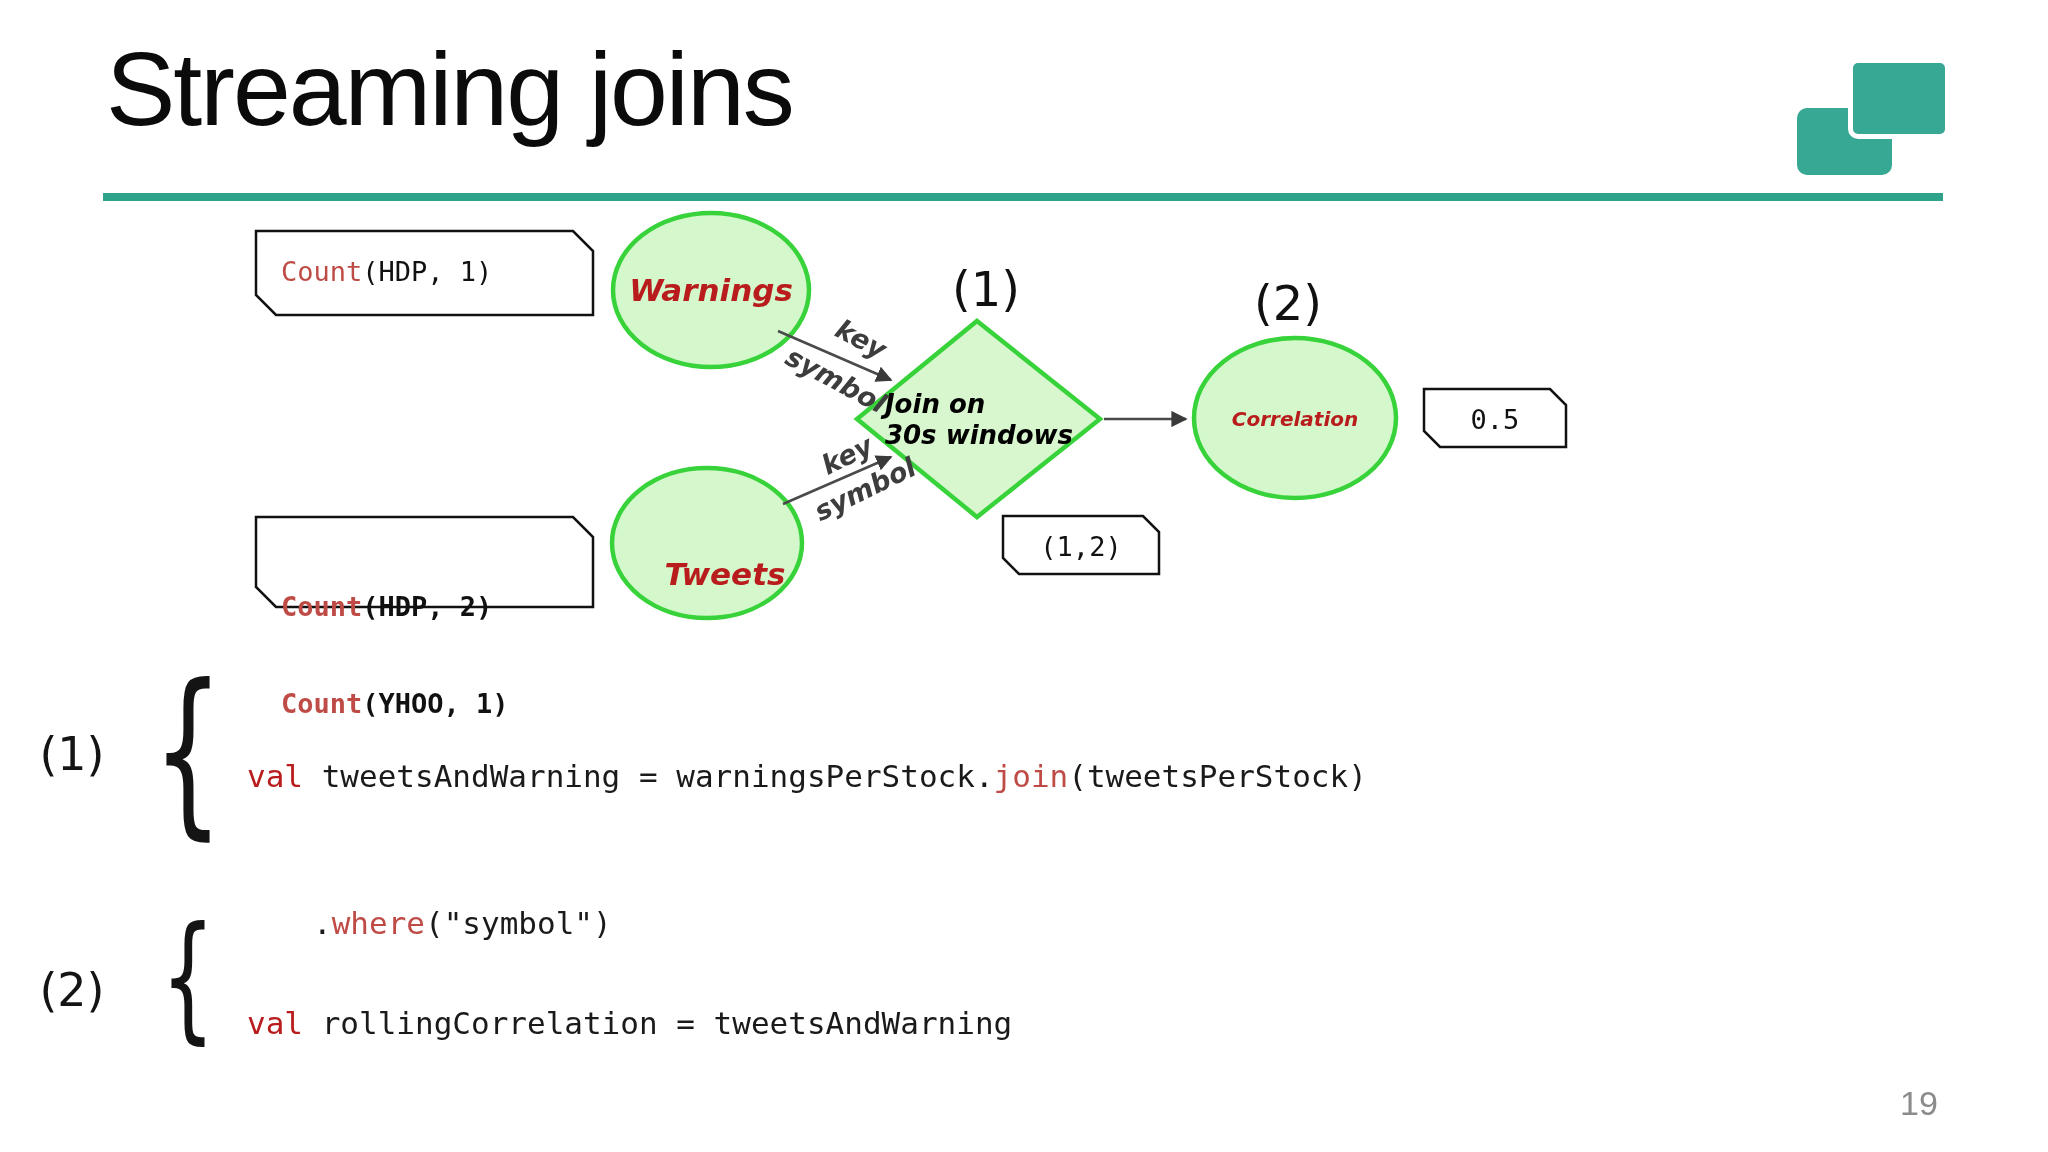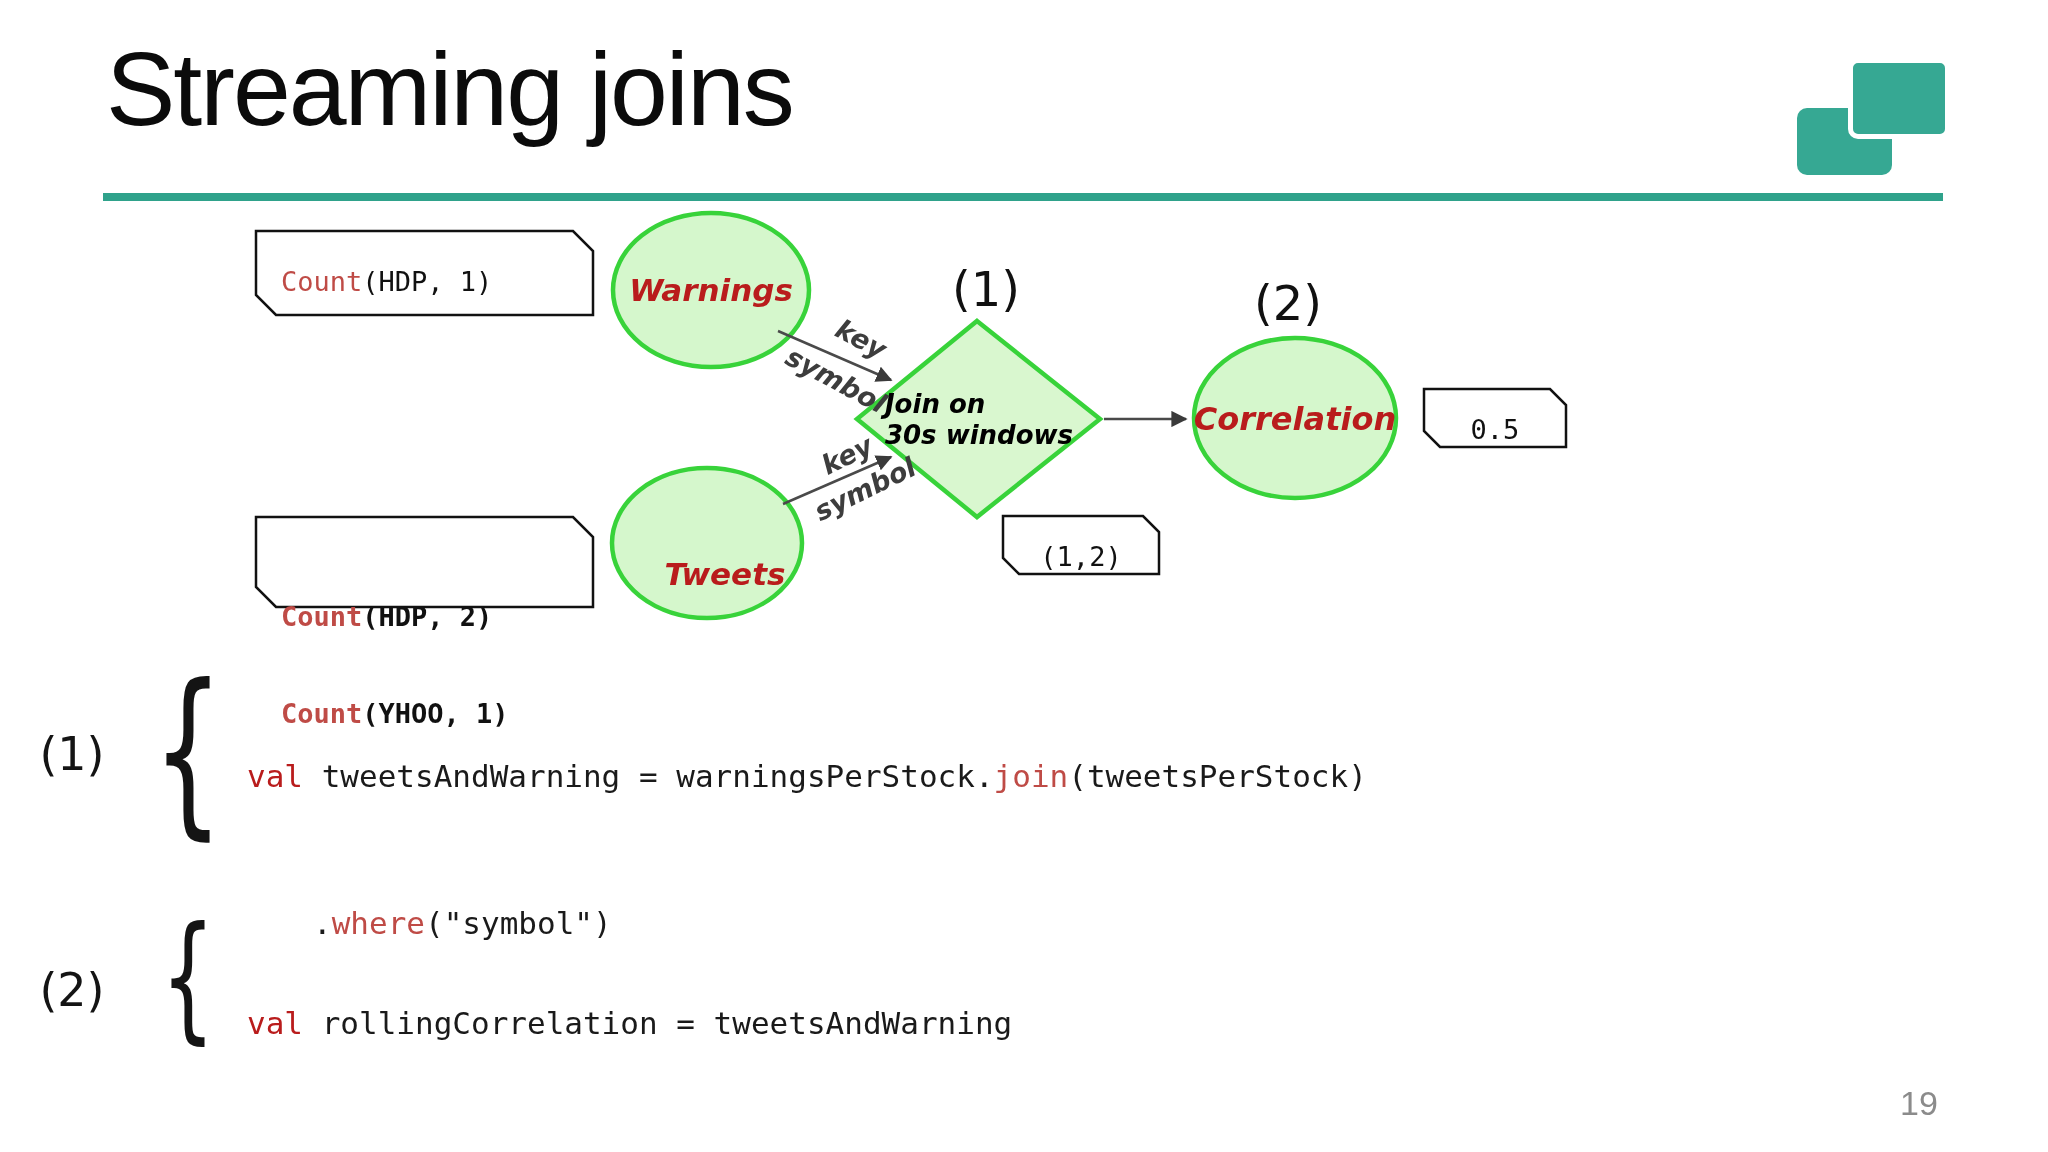--- a/index.html
+++ b/index.html
@@ -21,21 +21,21 @@
   
   .dlabel {
     position:absolute; transform:translate(-50%,-50%); white-space:nowrap;
     font-family:"DejaVu Sans", sans-serif;
   }
   .node-label { font-style:italic; font-weight:bold; color:#b91c1c; font-size:31px; }
   .join-label { font-style:italic; font-weight:bold; color:#000000; font-size:26px; line-height:31px; text-align:left; }
   .edge-label { font-style:italic; font-weight:bold; color:#3d3d3d; font-size:27px; }
   .step-label { font-size:48px; color:#111; font-family:"DejaVu Sans", sans-serif; }
 
-  .callout-text { position:absolute; font-family:"DejaVu Sans Mono", monospace; font-size:27px; color:#111; white-space:pre;margin-top:10px; }
+  .callout-text { position:absolute; font-family:"DejaVu Sans Mono", monospace; font-size:27px; color:#111; white-space:pre; }
   .callout-center { transform:translate(-50%,-50%); }
   .kw-red { color:#BF4B46; }
   .kw-green { color:#b91c1c;margin-left:12px; }
 
   
   .code {
     position:absolute; font-family:"DejaVu Sans Mono", monospace; font-size:31px;
     color:#1a1a1a; white-space:pre;
   }
   .cl { white-space:pre; }
@@ -82,21 +82,21 @@
     <ellipse cx="1295" cy="418" rx="101" ry="80" fill="#D5F7CC" stroke="#38D33A" stroke-width="4.5"></ellipse>
     <polygon points="977,321 1100,419 977,517 857,419" fill="#D9F7CF" stroke="#38D33A" stroke-width="4.5"></polygon>
 
     <line x1="778" y1="331" x2="891" y2="380" stroke="#4a4a4a" stroke-width="2.5" marker-end="url(#arrowhead)"></line>
     <line x1="783" y1="504" x2="891" y2="457" stroke="#4a4a4a" stroke-width="2.5" marker-end="url(#arrowhead)"></line>
     <line x1="1104" y1="419" x2="1186" y2="419" stroke="#4a4a4a" stroke-width="2.5" marker-end="url(#arrowhead)"></line>
   </svg>
 
   <div class="dlabel node-label" style="left:711px; top:290px;">Warnings</div>
   <div class="dlabel node-label" style="left:725px; top:543px;margin-top:31px;">Tweets</div>
-  <div class="dlabel node-label" style="left:1295px; top:419px; font-size:32px;">Correlation</div>
+  <div class="dlabel node-label" style="left:1295px; top:419px; font-size:20px;">Correlation</div>
 
   <div class="dlabel join-label" style="left:979px; top:420px;">
     <div>Join on</div>
     <div>30s windows</div>
   </div>
 
   <div class="dlabel step-label" style="left:986px; top:289px;">(1)</div>
   <div class="dlabel step-label" style="left:1288px; top:303px;">(2)</div>
 
   <div class="dlabel edge-label" style="left:861px; top:339px; transform:translate(-50%,-50%) rotate(28deg);">key</div>

